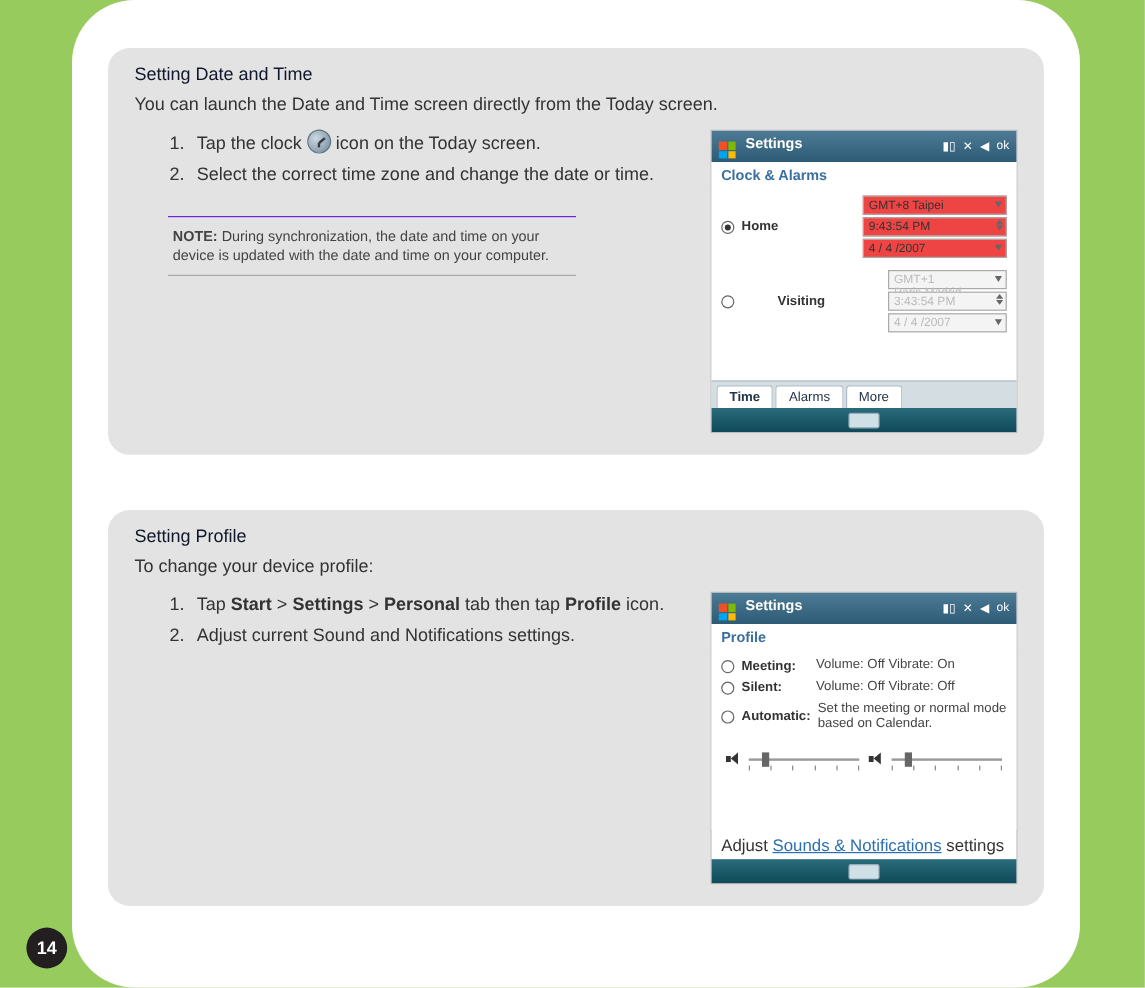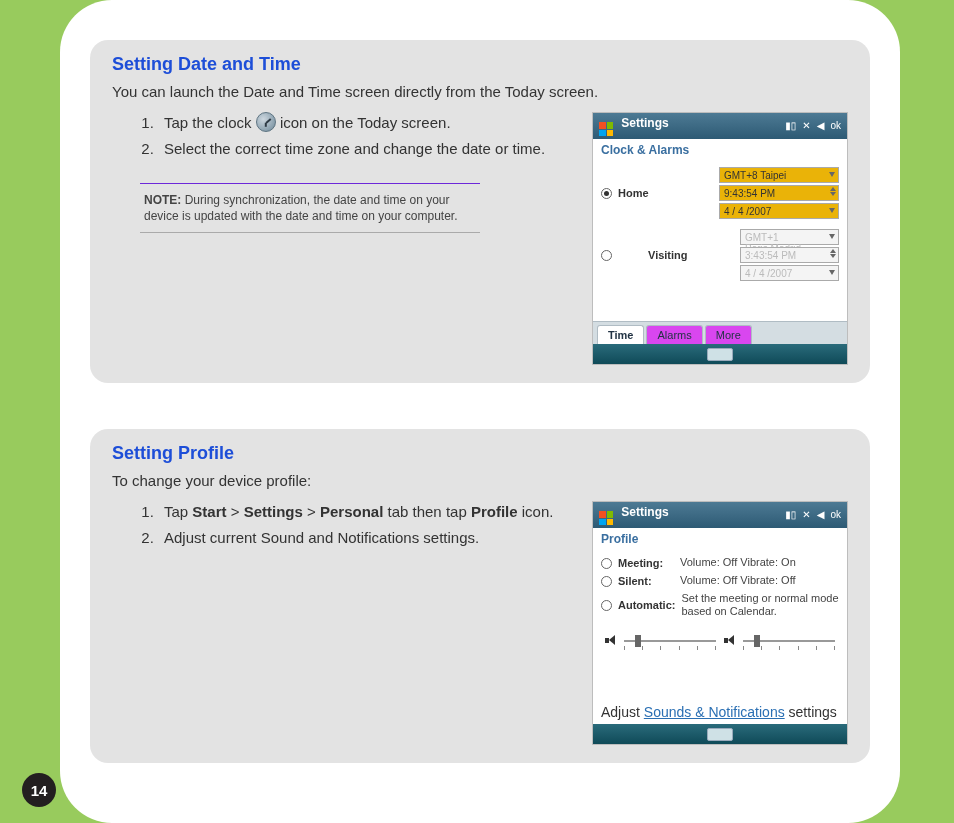--- a/index.html
+++ b/index.html
@@ -23,23 +23,23 @@
   }
   .card {
     background: #e3e3e3;
     border-radius: 18px;
     padding: 14px 22px 18px 22px;
     margin-bottom: 46px;
     width: 100%;
     position: relative;
   }
   .card h2 {
-    font-size: 18px;
-    font-weight: bold;
-    color: #1d4ed8;
+    font-size: 15px;
+    font-weight: normal;
+    color: #0f172a;
     margin-bottom: 6px;
   }
   .card p.intro {
     font-size: 15px;
     color: #333;
     line-height: 1.5;
     margin-bottom: 4px;
   }
   .card-body {
     display: flex;
@@ -132,42 +132,42 @@
   }
   .radio.sel::after {
     content: ""; position: absolute; width: 5px; height: 5px; background: #333;
     border-radius: 50%; left: 1.5px; top: 1.5px;
   }
   .radio-label { font-weight: bold; min-width: 56px; }
   .radio-desc { flex: 1; color: #444; line-height: 1.25; }
   .field-stack { display: flex; flex-direction: column; gap: 2px; margin-left: auto; width: 120px;}
   .field {
     border: 1px solid #aaa; padding: 2px 18px 2px 4px; font-size: 10px; color: #333;
-    background: #eab308; position: relative; height: 16px;
+    background: #ef4444; position: relative; height: 16px;
   }
   .field.dim { color: #bbb; background: #f4f4f4; }
   .field .caret {
     position: absolute; right: 3px; top: 4px;
     border-left: 3px solid transparent; border-right: 3px solid transparent;
     border-top: 5px solid #666;
   }
   .field .ud {
     position: absolute; right: 2px; top: 1px; display: flex; flex-direction: column; gap: 0;
   }
   .field .ud span {
     width: 0; height: 0; border-left: 3px solid transparent; border-right: 3px solid transparent;
   }
   .field .ud span:first-child { border-bottom: 4px solid #666; }
   .field .ud span:last-child  { border-top: 4px solid #666; margin-top: 1px;}
   .tabs {
     display: flex; gap: 2px; background: #d4dde2; padding: 3px 4px 0 4px;
     border-top: 1px solid #b0bcc4; font-size: 11px; color: #234;
   }
   .tabs .tab {
-    padding: 3px 10px; background: #d946ef; border: 1px solid #b0bcc4; border-bottom: none;
+    padding: 3px 10px; background: #ffffff; border: 1px solid #b0bcc4; border-bottom: none;
     border-radius: 3px 3px 0 0;
   }
   .tabs .tab.active { background: #fff; font-weight: bold; }
   .shot-bottom {
     background: linear-gradient(#2a6b7b, #0f4a58);
     height: 20px;
     display: flex; justify-content: center; align-items: center;
   }
   .kb-icon {
     width: 26px; height: 13px; background: #cfe1e6; border: 1px solid #9ab;

